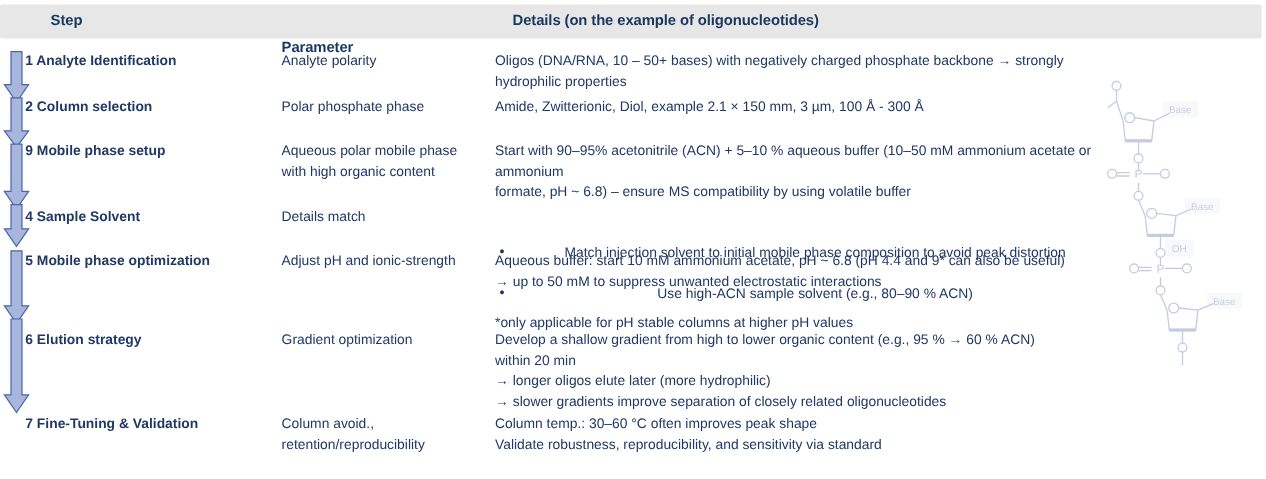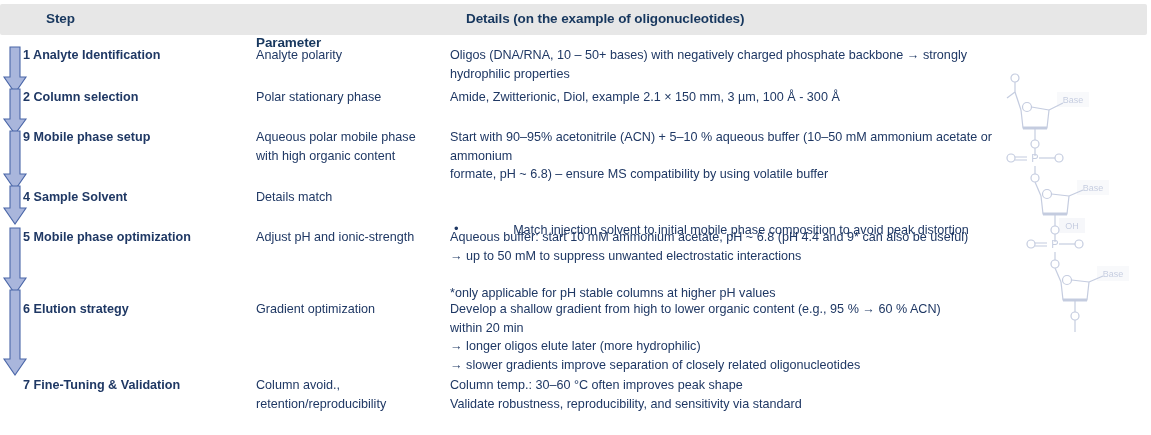--- a/index.html
+++ b/index.html
@@ -205,38 +205,39 @@
 <div id="table-body">
 
   <div class="row" style="top:6px;">
     <div class="cell c-step">1 Analyte Identification</div>
     <div class="cell c-param">Analyte polarity</div>
     <div class="cell c-details">Oligos (DNA/RNA, 10 – 50+ bases) with negatively charged phosphate backbone → strongly hydrophilic properties</div>
   </div>
 
   <div class="row" style="top:48px;">
     <div class="cell c-step">2 Column selection</div>
-    <div class="cell c-param">Polar stationary phase</div>
+    <div class="cell c-param">Polar phosphate phase</div>
     <div class="cell c-details">Amide, Zwitterionic, Diol, example 2.1 × 150 mm, 3 µm, 100 Å - 300 Å</div>
   </div>
 
   <div class="row" style="top:88px;">
     <div class="cell c-step">9 Mobile phase setup</div>
     <div class="cell c-param">Aqueous polar mobile phase
 with high organic content</div>
     <div class="cell c-details">Start with 90–95% acetonitrile (ACN) + 5–10 % aqueous buffer (10–50 mM ammonium acetate or ammonium
 formate, pH ~ 6.8) – ensure MS compatibility by using volatile buffer</div>
   </div>
 
   <div class="row" style="top:148px;">
     <div class="cell c-step">4 Sample Solvent</div>
     <div class="cell c-param">Details match</div>
     <div class="cell c-details" style="top:-4px;text-align:center;">
       <ul class="bullets">
         <li>Match injection solvent to initial mobile phase composition to avoid peak distortion</li>
+        <li>Use high-ACN sample solvent (e.g., 80–90 % ACN)</li>
       </ul>
     </div>
   </div>
 
   <div class="row" style="top:188px;">
     <div class="cell c-step">5 Mobile phase optimization</div>
     <div class="cell c-param">Adjust pH and ionic-strength</div>
     <div class="cell c-details">Aqueous buffer: start 10 mM ammonium acetate, pH ~ 6.8 (pH 4.4 and 9* can also be useful)
 → up to 50 mM to suppress unwanted electrostatic interactions
 

